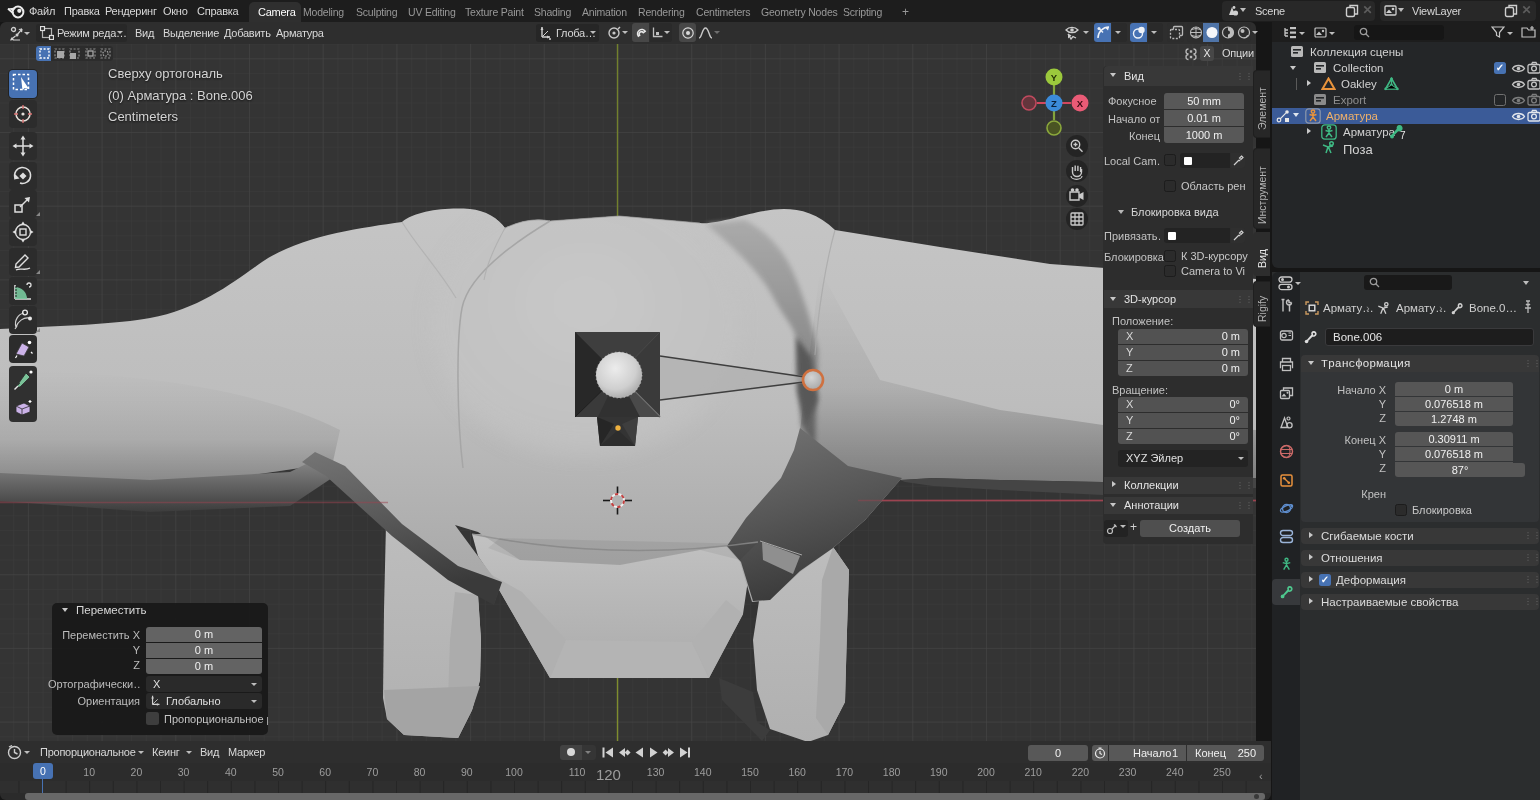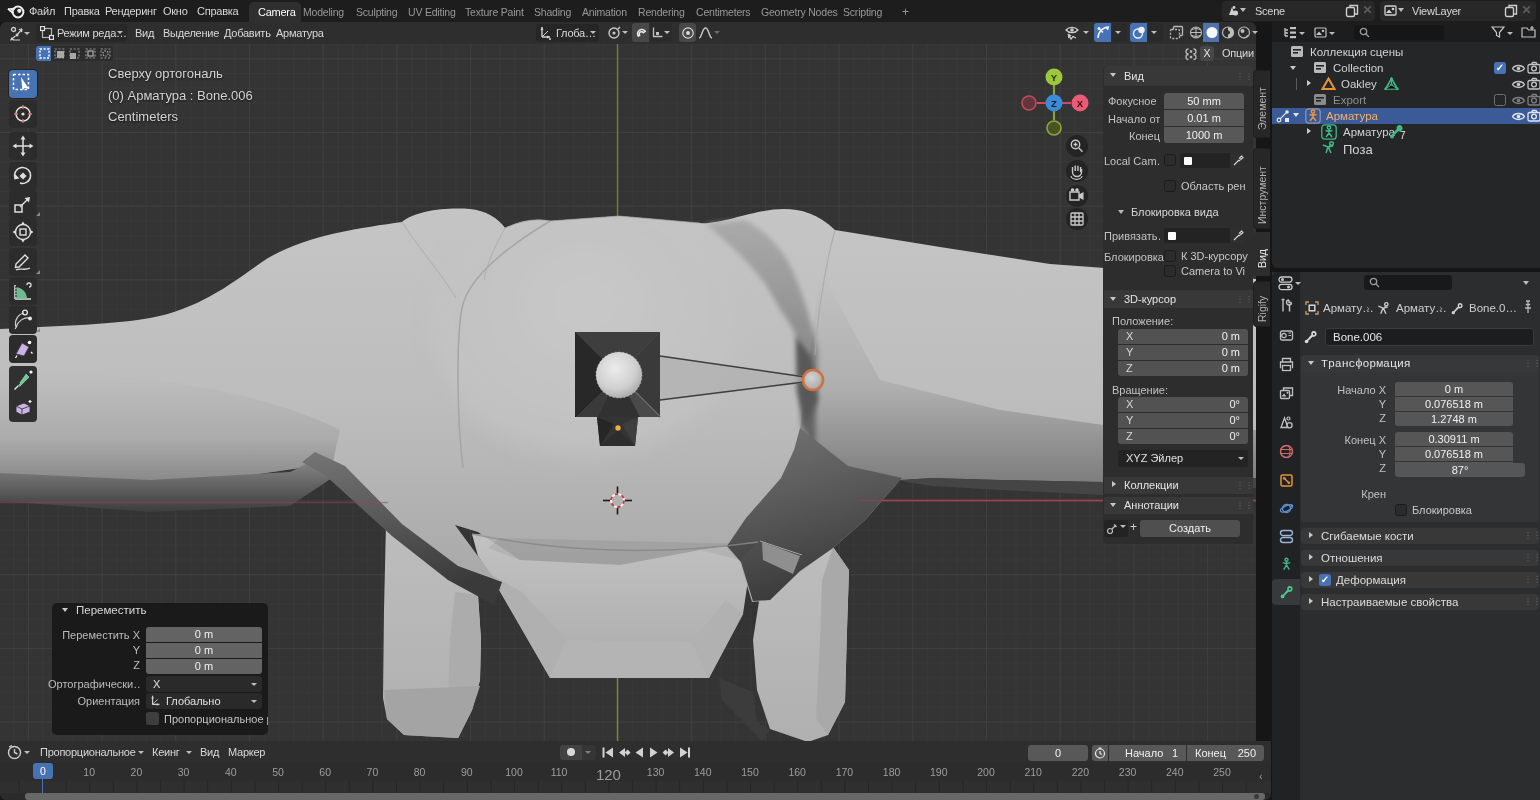--- a/index.html
+++ b/index.html
@@ -645,21 +645,21 @@
         <rect x="87" y="1.5" width="2" height="10"></rect>
 </g>
     </svg>
 
 <div class="abs fieldL" style="left:1028px;top:745px;width:60px;height:16px;line-height:16px;background:#585858;">0</div>
 <div class="abs" style="left:1092px;top:745px;width:16px;height:16px;background:#585858;border-radius:3px 0 0 3px;"></div>
 <svg class="abs" style="left:1094px;top:747px" width="12" height="12" viewBox="0 0 12 12">
       <circle cx="6" cy="6.5" r="4.5" fill="none" stroke="#e8e8e8" stroke-width="1.2"></circle>
       <path d="M6,4 L6,6.5 L8,7.5 M4.5,1 L7.5,1 M6,1 L6,2" stroke="#e8e8e8" stroke-width="1.2" fill="none"></path>
     </svg>
-<div class="abs" style="left:1109px;top:745px;width:77px;height:16px;background:#585858;font-size:11px;color:#f0f0f0;"><span style="margin-left:16px;line-height:16px;">Начало</span><span style="float:right;margin-right:8px;line-height:16px;">1</span></div>
+<div class="abs" style="left:1109px;top:745px;width:77px;height:16px;background:#585858;font-size:11px;color:#f0f0f0;"><span style="margin-left:24px;line-height:16px;">Начало</span><span style="float:right;margin-right:8px;line-height:16px;">1</span></div>
 <div class="abs" style="left:1187px;top:745px;width:77px;height:16px;background:#585858;border-radius:0 3px 3px 0;font-size:11px;color:#f0f0f0;"><span style="margin-left:8px;line-height:16px;">Конец</span><span style="float:right;margin-right:8px;line-height:16px;">250</span></div>
 
 <div class="abs" style="left:0;top:763px;width:1271px;height:18px;background:#2c2c2c;"></div>
 <div class="abs" style="left:0;top:781px;width:1271px;height:12px;background:#2f2f2f;"></div>
 <svg class="abs" style="left:0;top:781px" width="1271" height="12" viewBox="0 0 1271 12">
       <g stroke="#262626" stroke-width="1">
         <line x1="18.9" y1="0" x2="18.9" y2="12"></line>
         <line x1="42.5" y1="0" x2="42.5" y2="12"></line>
         <line x1="66.1" y1="0" x2="66.1" y2="12"></line>
         <line x1="89.7" y1="0" x2="89.7" y2="12"></line>
@@ -752,21 +752,21 @@
 <div class="abs" style="left:69.2px;top:766px;width:40px;text-align:center;font-size:10.5px;color:#9d9d9d;">10</div>
 <div class="abs" style="left:116.4px;top:766px;width:40px;text-align:center;font-size:10.5px;color:#9d9d9d;">20</div>
 <div class="abs" style="left:163.6px;top:766px;width:40px;text-align:center;font-size:10.5px;color:#9d9d9d;">30</div>
 <div class="abs" style="left:210.8px;top:766px;width:40px;text-align:center;font-size:10.5px;color:#9d9d9d;">40</div>
 <div class="abs" style="left:258.0px;top:766px;width:40px;text-align:center;font-size:10.5px;color:#9d9d9d;">50</div>
 <div class="abs" style="left:305.2px;top:766px;width:40px;text-align:center;font-size:10.5px;color:#9d9d9d;">60</div>
 <div class="abs" style="left:352.4px;top:766px;width:40px;text-align:center;font-size:10.5px;color:#9d9d9d;">70</div>
 <div class="abs" style="left:399.6px;top:766px;width:40px;text-align:center;font-size:10.5px;color:#9d9d9d;">80</div>
 <div class="abs" style="left:446.8px;top:766px;width:40px;text-align:center;font-size:10.5px;color:#9d9d9d;">90</div>
 <div class="abs" style="left:494.0px;top:766px;width:40px;text-align:center;font-size:10.5px;color:#9d9d9d;">100</div>
-<div class="abs" style="left:539px;top:766px;width:40px;text-align:center;font-size:10.5px;color:#9d9d9d;">110</div>
+<div class="abs" style="left:557px;top:766px;width:40px;text-align:center;font-size:10.5px;color:#9d9d9d;">110</div>
 <div class="abs" style="left:588.4px;top:766px;width:40px;text-align:center;font-size:15px;color:#9d9d9d;">120</div>
 <div class="abs" style="left:635.6px;top:766px;width:40px;text-align:center;font-size:10.5px;color:#9d9d9d;">130</div>
 <div class="abs" style="left:682.8px;top:766px;width:40px;text-align:center;font-size:10.5px;color:#9d9d9d;">140</div>
 <div class="abs" style="left:730.0px;top:766px;width:40px;text-align:center;font-size:10.5px;color:#9d9d9d;">150</div>
 <div class="abs" style="left:777.2px;top:766px;width:40px;text-align:center;font-size:10.5px;color:#9d9d9d;">160</div>
 <div class="abs" style="left:824.4px;top:766px;width:40px;text-align:center;font-size:10.5px;color:#9d9d9d;">170</div>
 <div class="abs" style="left:871.6px;top:766px;width:40px;text-align:center;font-size:10.5px;color:#9d9d9d;">180</div>
 <div class="abs" style="left:918.8px;top:766px;width:40px;text-align:center;font-size:10.5px;color:#9d9d9d;">190</div>
 <div class="abs" style="left:966.0px;top:766px;width:40px;text-align:center;font-size:10.5px;color:#9d9d9d;">200</div>
 <div class="abs" style="left:1013.2px;top:766px;width:40px;text-align:center;font-size:10.5px;color:#9d9d9d;">210</div>

